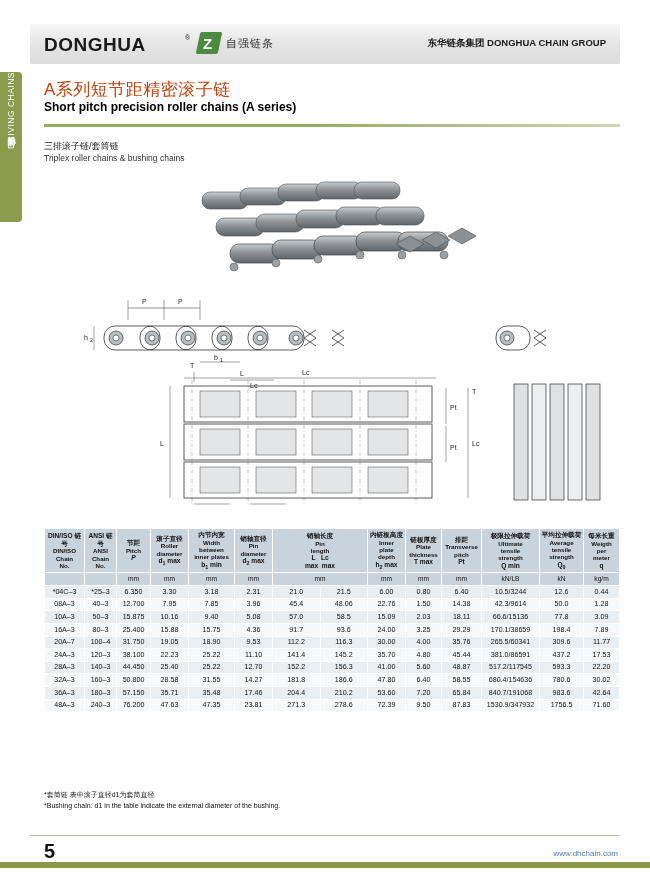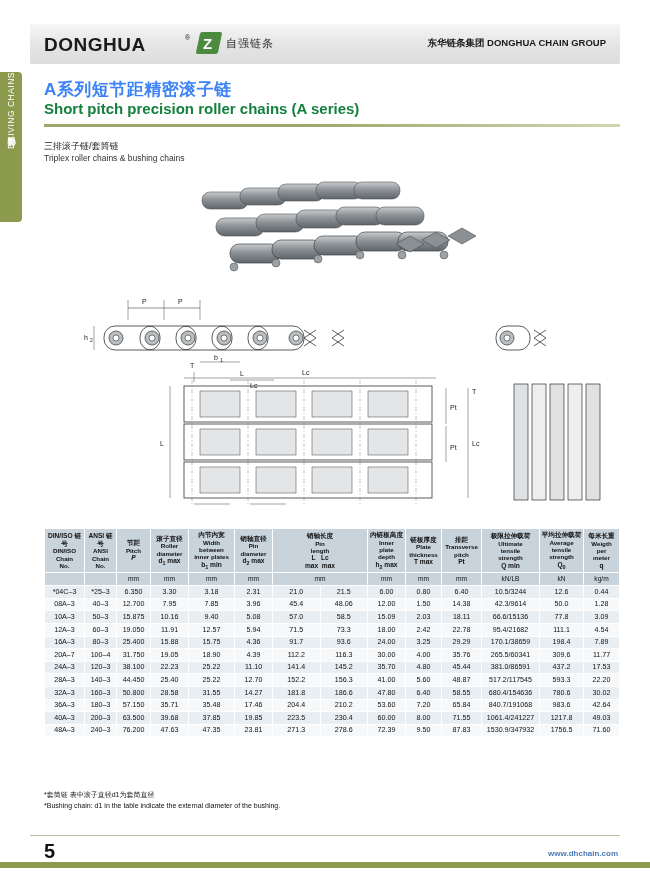--- a/index.html
+++ b/index.html
@@ -63,25 +63,25 @@
     position:absolute; left:196px; top:12px;
     font-size:11px; color:#2a2a2a; letter-spacing:1px;
   }
   .header-right {
     position:absolute; right:14px; top:13px;
     font-size:9.5px; color:#1a1a1a; font-weight:bold;
   }
   
   .title-cn {
     position:absolute; left:44px; top:78px;
-    font-size:17px; font-weight:bold; color:#3b82f6; letter-spacing:0.5px;
+    font-size:17px; font-weight:normal; color:#c2410c; letter-spacing:0.5px;
   }
   .title-en {
     position:absolute; left:44px; top:100px;
-    font-size:15px; font-weight:bold; color:#15803d;
+    font-size:12px; font-weight:bold; color:#000000;
   }
   .title-rule {
     position:absolute; left:44px; top:124px; width:576px; height:3px;
     background:linear-gradient(90deg,#9aa86a 0%,#9aa86a 45%,#cfd6b2 100%);
   }
   .sub-cn {
     position:absolute; left:44px; top:140px; font-size:9px; color:#222;
   }
   .sub-en {
     position:absolute; left:44px; top:153px; font-size:8.5px; color:#333;
@@ -129,21 +129,21 @@
   .footer-rule {
     position:absolute; left:30px; top:835px; width:590px; height:1px;
     background:#b9c2a0;
   }
   .page-num {
     position:absolute; left:44px; top:840px;
     font-size:20px; font-weight:bold; color:#111;
   }
   .footer-url {
     position:absolute; right:32px; top:849px;
-    font-size:8px; color:#4a7bb5;font-weight:bold;
+    font-size:8px; color:#4a7bb5;
   }
   .bottom-bar {
     position:absolute; left:0; bottom:0; width:650px; height:6px;
     background:#8c9a4e;
   }
 </style>
 </head>
 <body>
 
 <div class="page">
@@ -470,21 +470,21 @@
         </tr>
         <tr>
           <td class="first">08A–3</td>
           <td class="first">40–3</td>
           <td>12.700</td>
           <td>7.95</td>
           <td>7.85</td>
           <td>3.96</td>
           <td>45.4</td>
           <td>48.06</td>
-          <td>12.00</td>
+          <td>22.76</td>
           <td>1.50</td>
           <td>14.38</td>
           <td>42.3/9614</td>
           <td>50.0</td>
           <td>1.28</td>
         </tr>
         <tr>
           <td class="first">10A–3</td>
           <td class="first">50–3</td>
           <td>15.875</td>
@@ -494,36 +494,20 @@
           <td>57.0</td>
           <td>58.5</td>
           <td>15.09</td>
           <td>2.03</td>
           <td>18.11</td>
           <td>66.6/15136</td>
           <td>77.8</td>
           <td>3.09</td>
         </tr>
         <tr>
-          <td class="first">12A–3</td>
-          <td class="first">60–3</td>
-          <td>19.050</td>
-          <td>11.91</td>
-          <td>12.57</td>
-          <td>5.94</td>
-          <td>71.5</td>
-          <td>73.3</td>
-          <td>18.00</td>
-          <td>2.42</td>
-          <td>22.78</td>
-          <td>95.4/21682</td>
-          <td>111.1</td>
-          <td>4.54</td>
-        </tr>
-        <tr>
           <td class="first">16A–3</td>
           <td class="first">80–3</td>
           <td>25.400</td>
           <td>15.88</td>
           <td>15.75</td>
           <td>4.36</td>
           <td>91.7</td>
           <td>93.6</td>
           <td>24.00</td>
           <td>3.25</td>
@@ -531,21 +515,21 @@
           <td>170.1/38659</td>
           <td>198.4</td>
           <td>7.89</td>
         </tr>
         <tr>
           <td class="first">20A–7</td>
           <td class="first">100–4</td>
           <td>31.750</td>
           <td>19.05</td>
           <td>18.90</td>
-          <td>4.39</td>
+          <td>9.53</td>
           <td>112.2</td>
           <td>116.3</td>
           <td>30.00</td>
           <td>4.00</td>
           <td>35.76</td>
           <td>265.5/60341</td>
           <td>309.6</td>
           <td>11.77</td>
         </tr>
         <tr>
@@ -606,36 +590,20 @@
           <td>204.4</td>
           <td>210.2</td>
           <td>53.60</td>
           <td>7.20</td>
           <td>65.84</td>
           <td>840.7/191068</td>
           <td>983.6</td>
           <td>42.64</td>
         </tr>
         <tr>
-          <td class="first">40A–3</td>
-          <td class="first">200–3</td>
-          <td>63.500</td>
-          <td>39.68</td>
-          <td>37.85</td>
-          <td>19.85</td>
-          <td>223.5</td>
-          <td>230.4</td>
-          <td>60.00</td>
-          <td>8.00</td>
-          <td>71.55</td>
-          <td>1061.4/241227</td>
-          <td>1217.8</td>
-          <td>49.03</td>
-        </tr>
-        <tr>
           <td class="first">48A–3</td>
           <td class="first">240–3</td>
           <td>76.200</td>
           <td>47.63</td>
           <td>47.35</td>
           <td>23.81</td>
           <td>271.3</td>
           <td>278.6</td>
           <td>72.39</td>
           <td>9.50</td>

